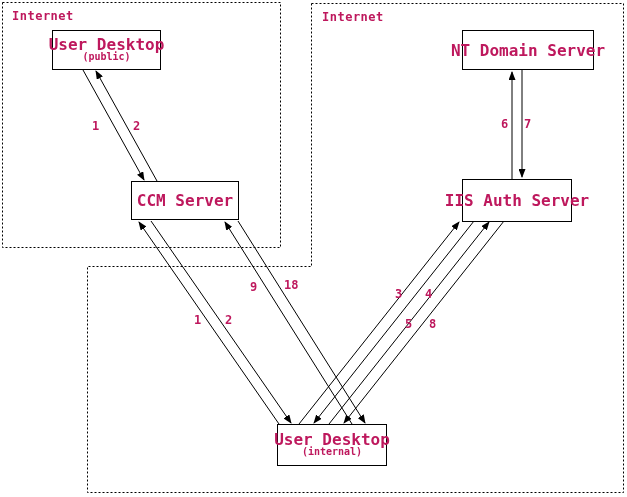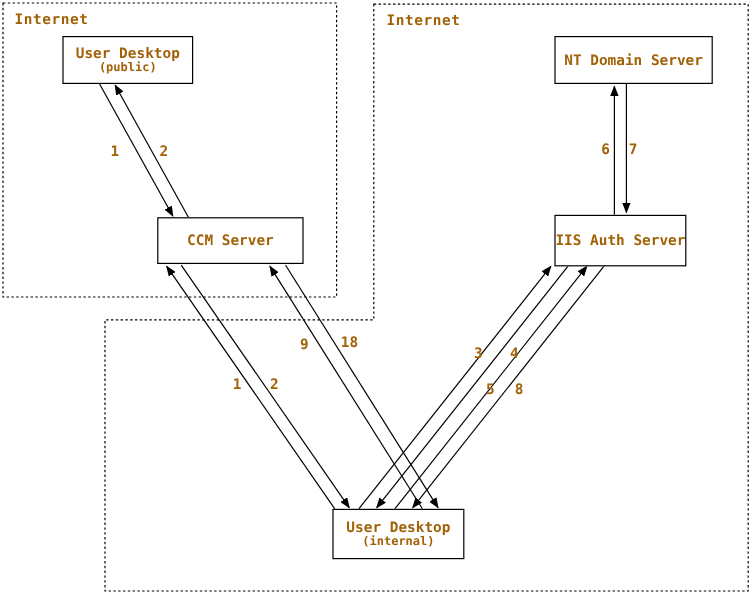--- a/index.html
+++ b/index.html
@@ -1,31 +1,31 @@
 <!DOCTYPE html>
 <html><head>
 <meta charset="utf-8">
 <style>
   html,body{margin:0;padding:0;background:#fff;}
   .canvas{
     position:relative;width:627px;height:497px;background:#ffffff;
-    font-family:"DejaVu Sans Mono","Liberation Mono",monospace;color:#a16207;
+    font-family:"DejaVu Sans Mono","Liberation Mono",monospace;color:#be185d;
     overflow:hidden;
   }
   .lines-layer{position:absolute;left:0;top:0;}
   .zone-label{
     position:absolute;font-size:12px;font-weight:bold;letter-spacing:0.5px;
     white-space:nowrap;
   }
   .node{
     position:absolute;border:1px solid #000;background:#fff;
     display:flex;flex-direction:column;align-items:center;justify-content:center;
     box-sizing:border-box;text-align:center;
   }
-  .node-title{font-size:12px;font-weight:bold;line-height:13px;white-space:nowrap;}
+  .node-title{font-size:16px;font-weight:bold;line-height:13px;white-space:nowrap;}
   .node-subtitle{font-size:10px;font-weight:bold;line-height:11px;white-space:nowrap;}
   .edge-label{position:absolute;font-size:12px;font-weight:bold;white-space:nowrap;}
 </style>
 </head>
 <body>
 
 <div class="canvas">
 
   <svg class="lines-layer" width="627" height="497" viewBox="0 0 627 497">
     <defs>
@@ -56,21 +56,21 @@
   </svg>
 
   <div class="zone-label" style="left:12px;top:9px">Internet</div>
   <div class="zone-label" style="left:322px;top:10px">Internet</div>
 
   <div class="node" style="left:52px;top:30px;width:109px;height:40px">
     <div class="node-title">User Desktop</div>
     <div class="node-subtitle">(public)</div>
   </div>
 
-  <div class="node" style="left:131px;top:181px;width:122px;height:39px">
+  <div class="node" style="left:131px;top:181px;width:108px;height:39px">
     <div class="node-title">CCM Server</div>
   </div>
 
   <div class="node" style="left:462px;top:30px;width:132px;height:40px">
     <div class="node-title">NT Domain Server</div>
   </div>
 
   <div class="node" style="left:462px;top:179px;width:110px;height:43px">
     <div class="node-title">IIS Auth Server</div>
   </div>

